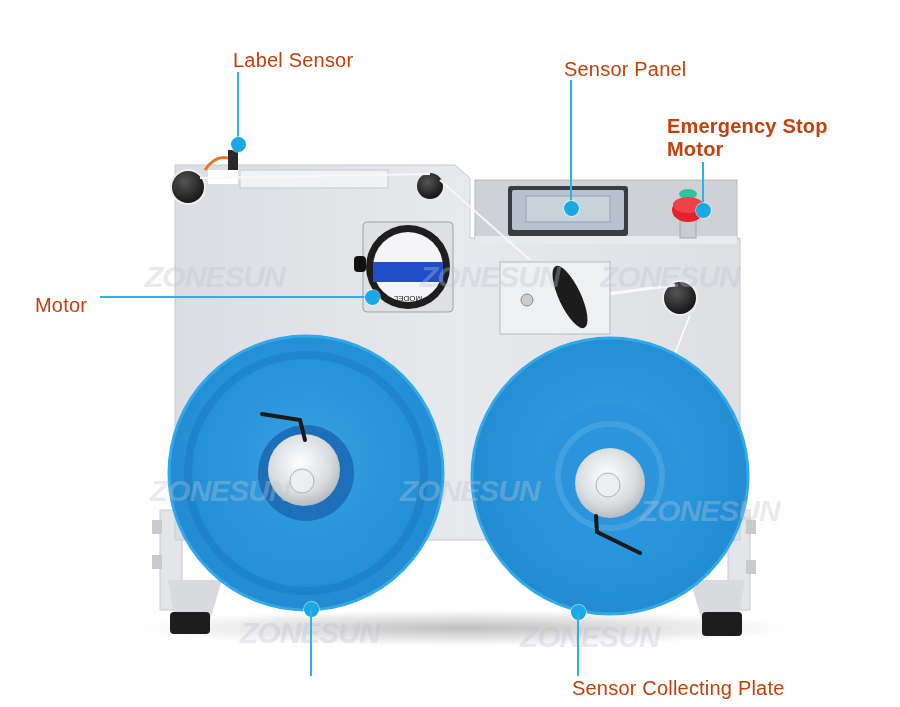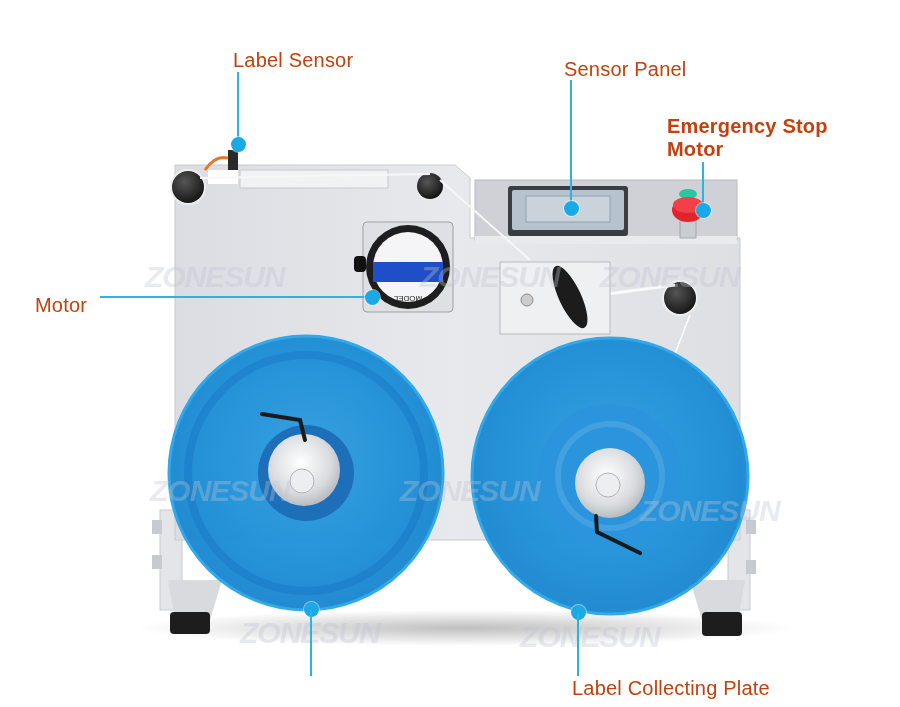--- a/index.html
+++ b/index.html
@@ -146,15 +146,15 @@
 
   <div class="callout-label" style="left:35px; top:294px;">Motor</div>
   <div class="callout-line" style="left:100px; top:296px; width:270px; height:2px;"></div>
   <div class="callout-dot" style="left:372px; top:297px;"></div>
 
   <div class="callout-dot" style="left:311px; top:609px;"></div>
   <div class="callout-line" style="left:310px; top:610px; width:2px; height:66px;"></div>
 
   <div class="callout-dot" style="left:578px; top:612px;"></div>
   <div class="callout-line" style="left:577px; top:613px; width:2px; height:63px;"></div>
-  <div class="callout-label" style="left:572px; top:677px;">Label Collecting Plate</div>
+  <div class="callout-label" style="left:572px; top:677px;">Sensor Collecting Plate</div>
 
 </div>
 
 </body></html>

